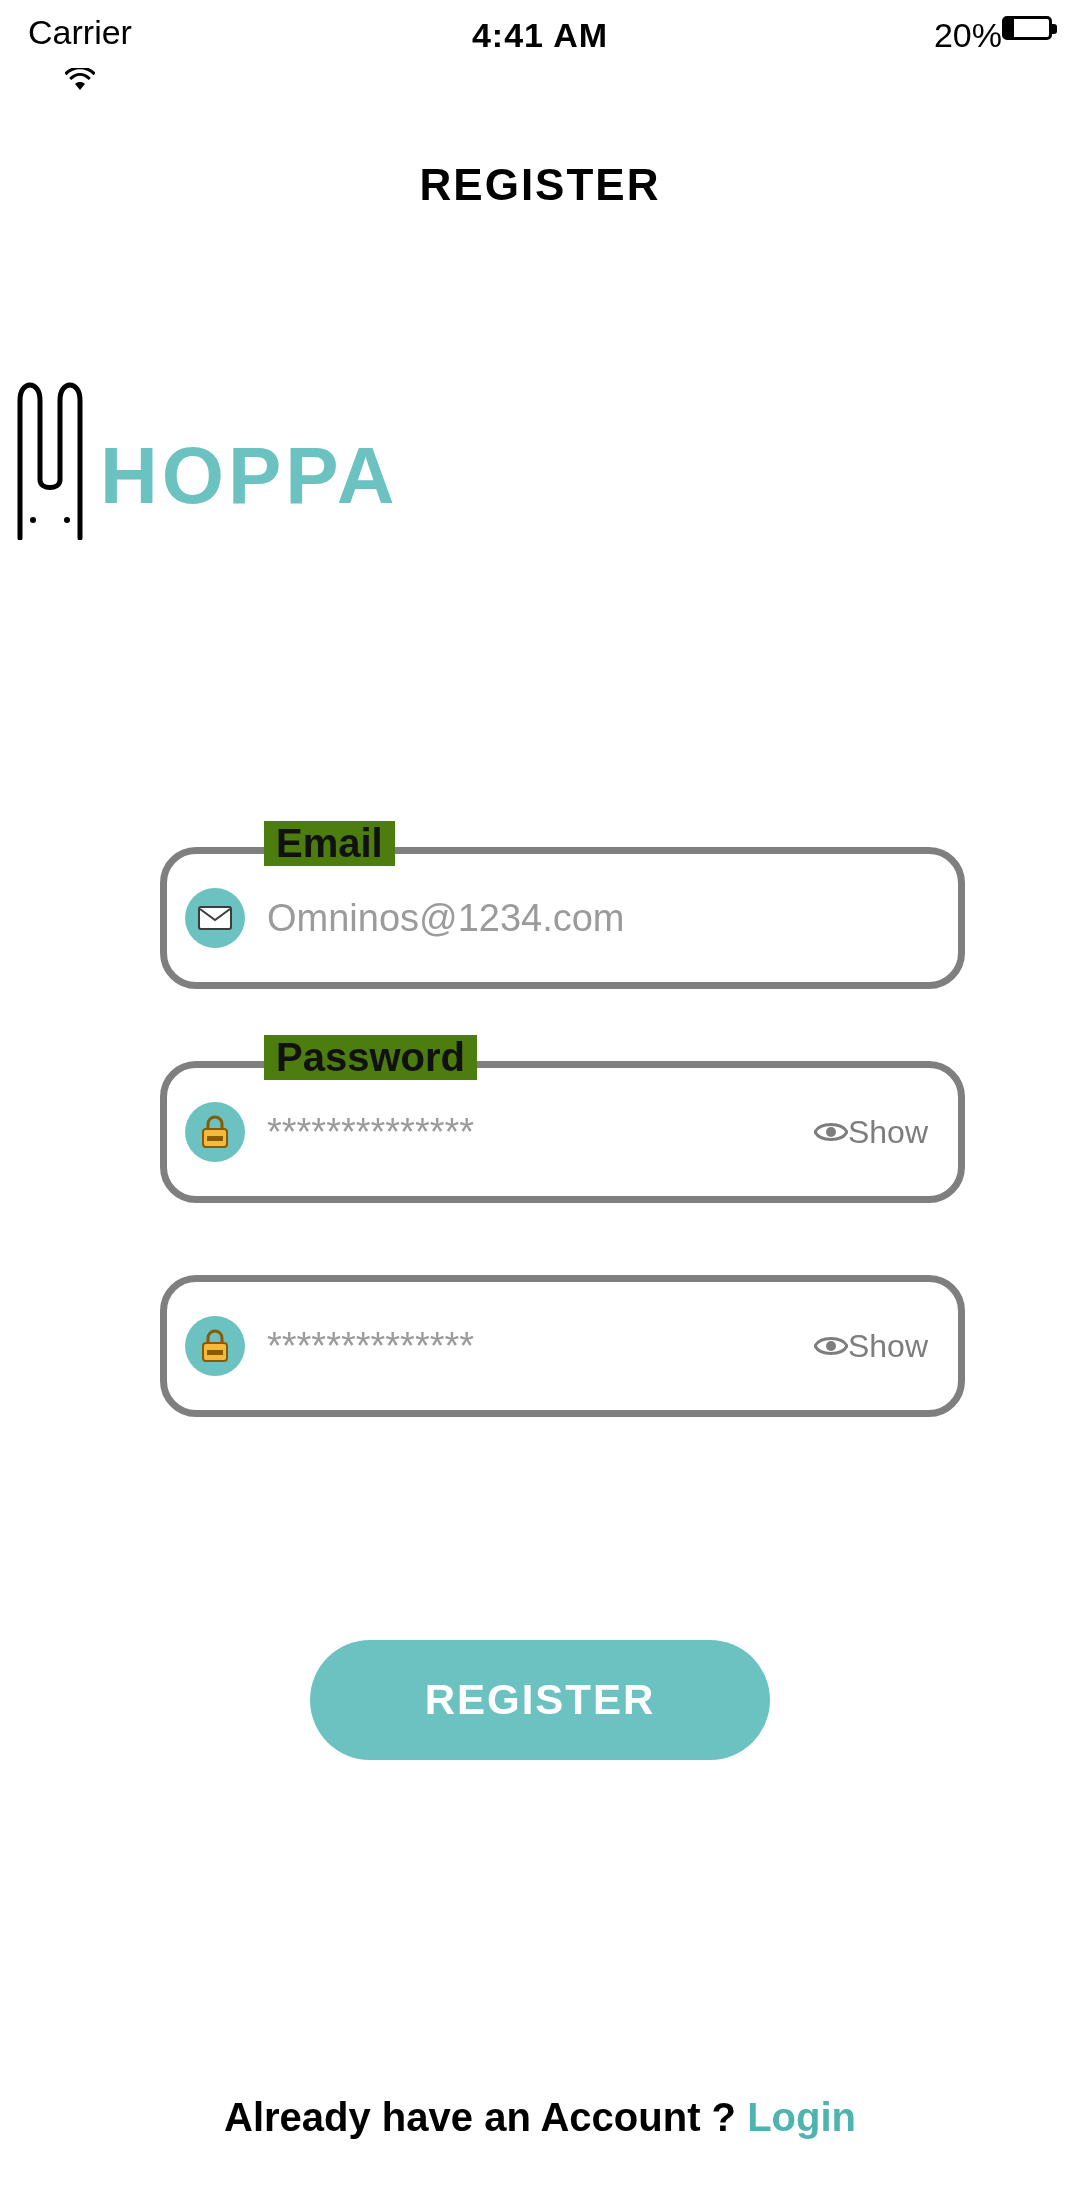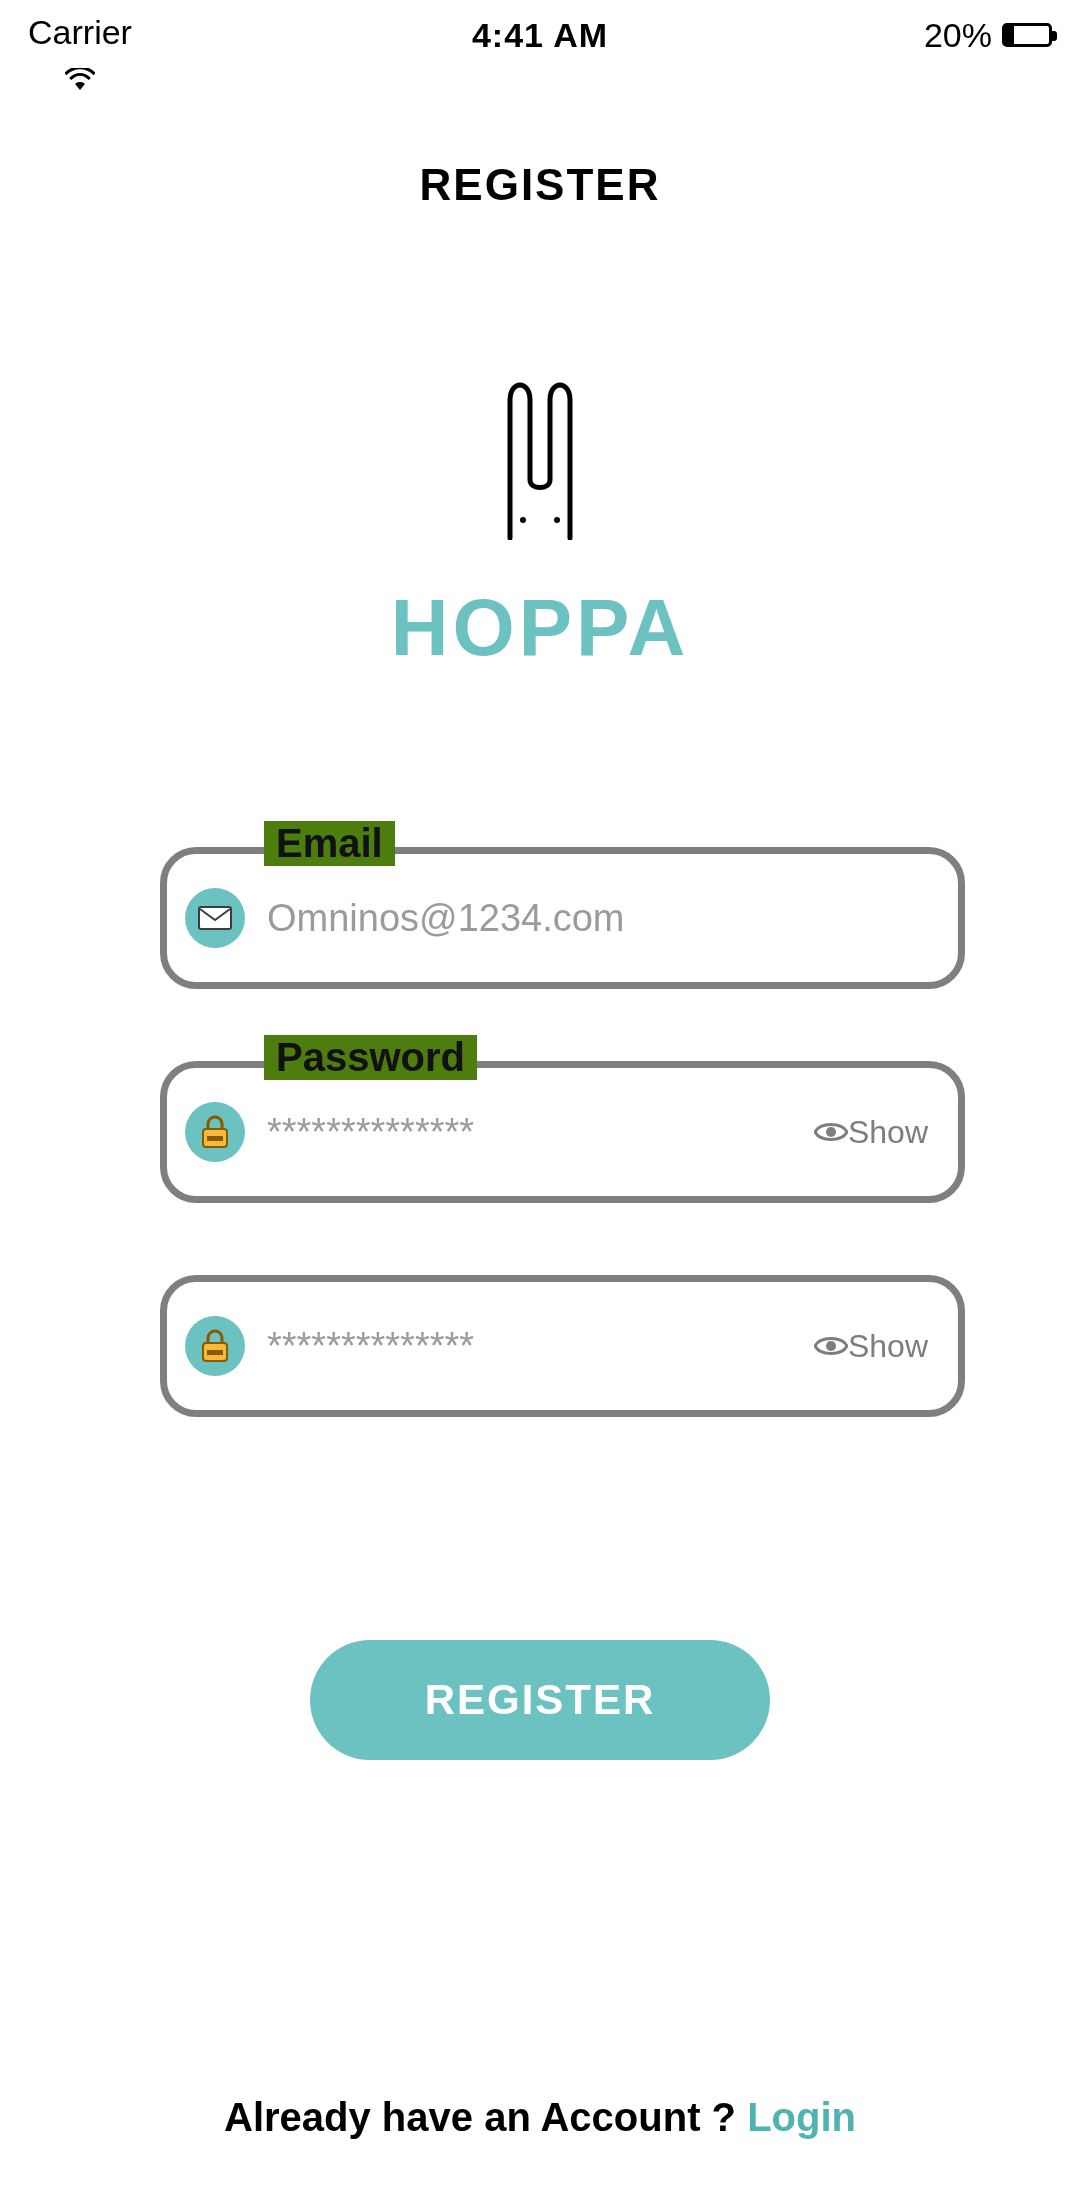--- a/index.html
+++ b/index.html
@@ -22,39 +22,39 @@
     padding: 0 28px;
     font-size: 34px;
     color: #000;
   }
   .status-left { display: flex; align-items: center; gap: 16px; flex-direction: column; }
   .signal-dots { display: flex; gap: 6px; }
   .dot { width: 16px; height: 16px; border-radius: 50%; border: 2px solid #000; background:#fff; }
   .dot.filled { background:#000; }
   .wifi { width: 30px; height: 22px; }
   .status-time { font-weight: 600; letter-spacing: 1px; position:absolute; left:50%; transform:translateX(-50%);}
-  .status-right { display:flex; align-items:center; gap:10px; }
+  .status-right { display:flex; }
   .battery { width: 50px; height: 24px; border:3px solid #000; border-radius:5px; position:relative; }
   .battery::after{ content:""; position:absolute; right:-8px; top:5px; width:5px; height:10px; background:#000; border-radius:0 3px 3px 0;}
   .battery-fill{ width:20%; height:100%; background:#000;}
 
   
   .page-title {
     position:absolute; top: 160px; left:0; right:0;
     text-align:center;
     font-size:44px;
     letter-spacing: 2px;
     font-weight:700;
   }
 
   
   .brand {
     position:absolute;
     top: 370px; left:0; right:0;
-    display:flex; flex-direction:column; align-items:center;
+    display:flex; align-items:center;
   }
   .bunny { width: 100px; height: 170px; }
   .brand-word {
     margin-top: 42px;
     font-size: 80px;
     font-weight: 900;
     letter-spacing: 4px;
     color:#6bc2c1;
     font-family: "Arial Black", Impact, sans-serif;
   }

